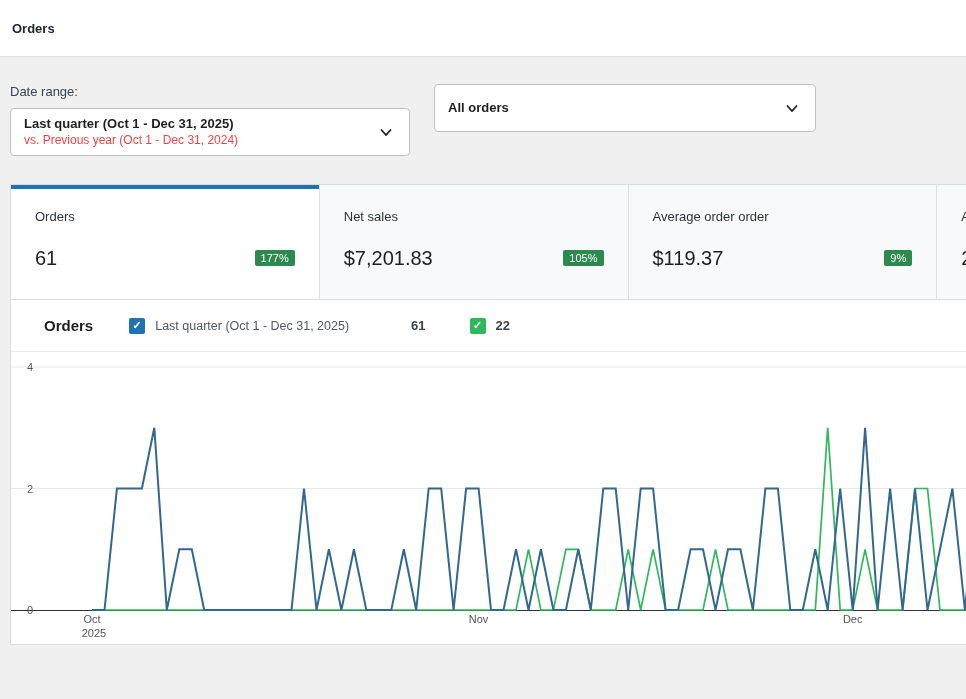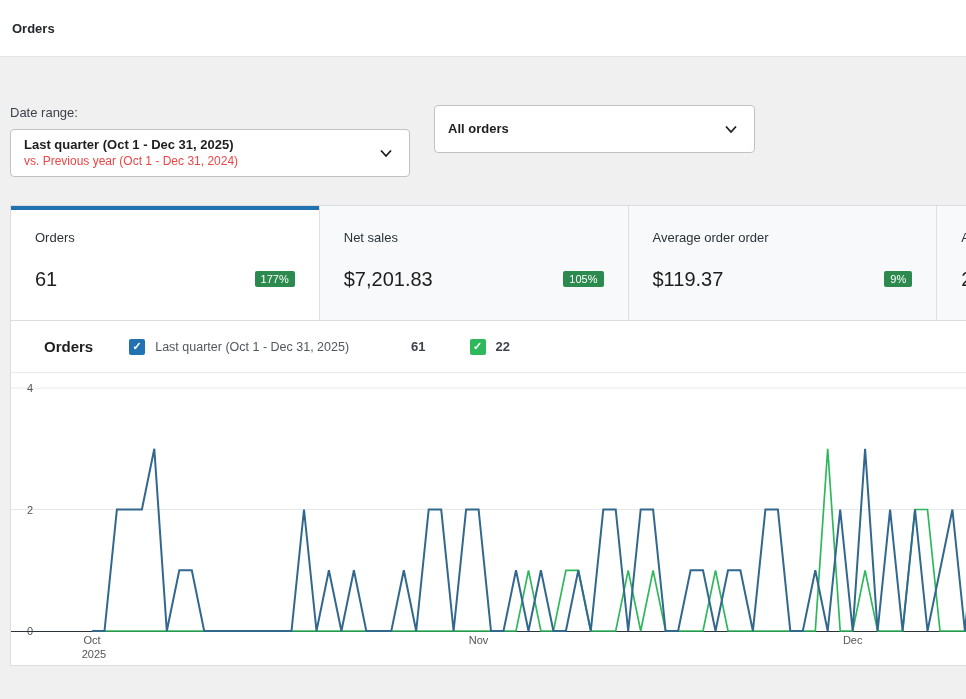--- a/index.html
+++ b/index.html
@@ -9,31 +9,31 @@
     font-family:"Liberation Sans",sans-serif;
     color:#1e1e1e;
   }
   
   .topbar{
     height:57px;background:#fff;border-bottom:1px solid #e2e4e7;
     display:flex;align-items:center;padding-left:12px;box-sizing:border-box;
   }
   .topbar h1{font-size:13px;font-weight:700;color:#23282d;margin:0;}
   
-  .page{padding-top:48px;}
+  .page{padding-top:27px;}
   .filters{display:flex;gap:24px;margin-left:10px;}
   .filter-label{display:block;font-size:13px;color:#3c434a;margin-bottom:9px;}
   .select{
     display:flex;align-items:center;justify-content:space-between;
     height:48px;background:#fff;border:1px solid #c0c2c5;border-radius:4px;
     padding:0 15px 0 13px;box-sizing:border-box;cursor:pointer;
     font-family:inherit;text-align:left;
   }
   .select-date{width:400px;}
-  .select-show{width:321px;}
+  .select-show{width:382px;}
   .select-line1{display:block;font-size:13px;font-weight:700;color:#1e1e1e;line-height:1.3;}
   .select-line2{display:block;font-size:12px;font-weight:400;color:#ef4444;line-height:1.3;}
   .chevron{flex:0 0 auto;margin-left:10px;}
   
   .report-box{
     margin:28px 0 0 10px;width:1237px;box-sizing:border-box;
     background:#fff;border:1px solid #dcdcde;
   }
   .summary-row{display:flex;background:#f8f9fa;border-bottom:1px solid #dcdcde;}
   .card{

